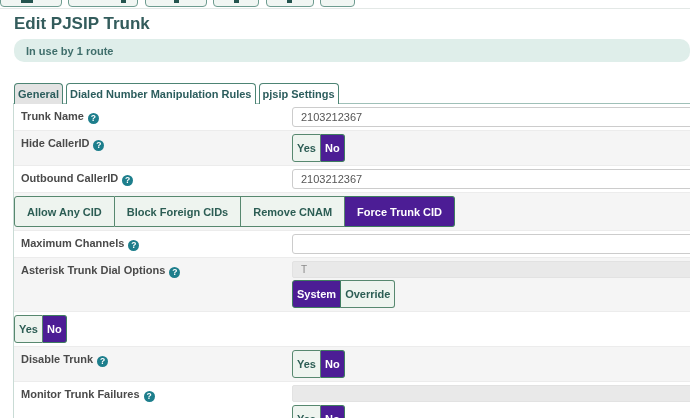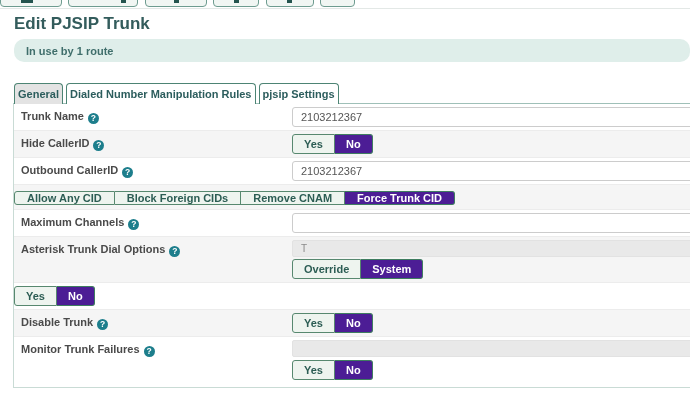--- a/index.html
+++ b/index.html
@@ -33,26 +33,26 @@
   .help { display:inline-block; width:11px; height:11px; border-radius:50%; background:#1d7e8c; color:#fff;
     font-size:8.5px; line-height:11px; text-align:center; margin-left:4px; vertical-align:-1px; font-weight:700; }
   .help::after { content:"?"; }
 
   .text-input { width:100%; height:20px; border:1px solid #ccc; border-radius:3px; padding:0 8px;
     font-size:11px; color:#555; font-family:inherit; background:#fff; display:block; }
   .disabled-input { width:100%; height:17px; background:#e9e9e9; border:1px solid #e2e2e2; border-radius:2px;
     color:#8a8a8a; font-size:10px; display:flex; align-items:center; padding:0 8px; }
 
   .btn-group { display:inline-flex; }
-  .group-btn { height:20px; padding:0 11px; font-size:11px; font-weight:700; display:flex; align-items:center;
+  .group-btn { height:28px; padding:0 4px; font-size:11px; font-weight:700; display:flex; align-items:center;
     background:#eef4ef; color:#2c5d54; border:1px solid #57886f; border-left:none; cursor:pointer; white-space:nowrap; }
   .group-btn:first-child { border-left:1px solid #57886f; border-radius:3px 0 0 3px; }
   .group-btn:last-child { border-radius:0 3px 3px 0; }
   .group-btn.active { background:#4c1d95; color:#fff; border-color:#3f7d60; }
-  .btn-group.cid .group-btn { height:14px; padding:0 12px; }
+  .btn-group.cid .group-btn { height:31px; padding:0 12px; }
 
   .stack { display:flex; flex-direction:column; gap:2px; }
 </style>
 </head>
 <body>
 
 <div class="top-toolbar">
   <div class="tb-btn" style="left:0;width:62px;">
       <span class="tb-mark" style="left:20px;width:12px;"></span>
     </div>
@@ -123,22 +123,22 @@
     <div class="ctrl-cell">
       <input class="text-input" type="text" value="" style="">
     </div>
   </div>
 
   <div class="row striped">
     <div class="label-cell"><span>Asterisk Trunk Dial Options</span><span class="help"></span></div>
     <div class="ctrl-cell stack">
       <div class="disabled-input">T</div>
       <div class="btn-group">
+        <div class="group-btn active">System</div>
         <div class="group-btn">Override</div>
-        <div class="group-btn active">System</div>
       </div>
     </div>
   </div>
 
   <div class="row">
     <div class="ctrl-cell">
       <div class="btn-group">
         <div class="group-btn">Yes</div>
         <div class="group-btn active">No</div>
       </div>

